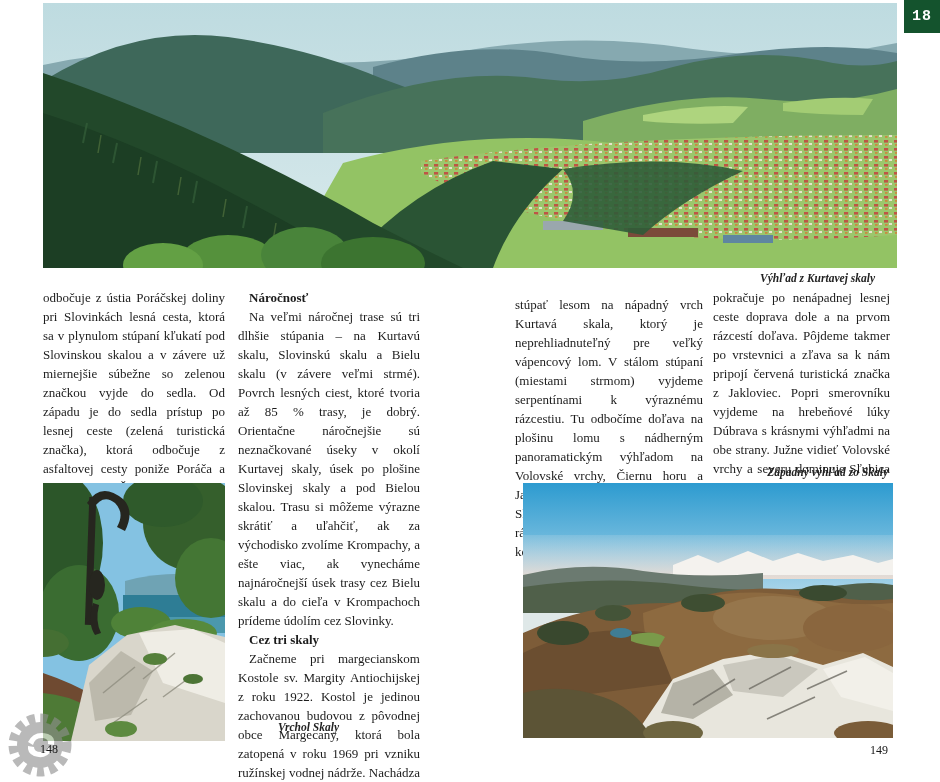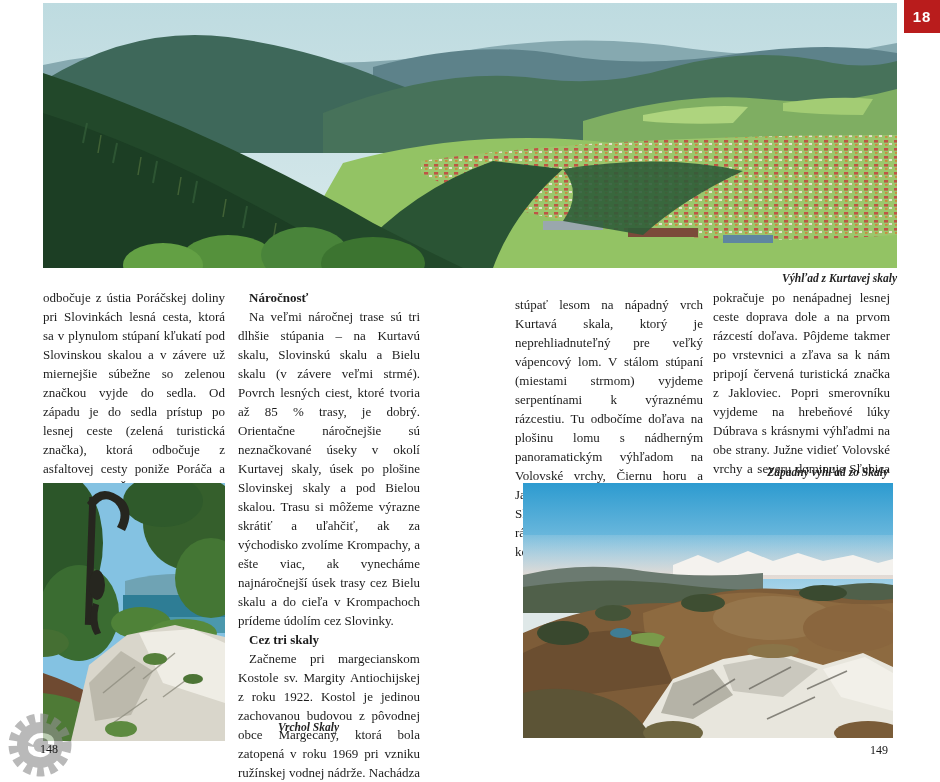--- a/index.html
+++ b/index.html
@@ -17,21 +17,21 @@
     position:absolute;right:0;top:0;width:36px;height:33px;
     display:flex;align-items:center;justify-content:center;
     font-family:"Liberation Sans",sans-serif;font-weight:bold;font-size:15px;
     letter-spacing:1px;z-index:4;
   }
 
   .caption{
     position:absolute;font-style:italic;font-weight:bold;font-size:11.5px;
     color:#222222;z-index:3;white-space:nowrap;
   }
-  #cap-panorama{left:524px;top:272px;width:373px;text-align:right;}
+  #cap-panorama{left:502px;top:272px;width:373px;text-align:right;}
   #cap-right{left:515px;top:466px;width:373px;text-align:right;font-style:italic;}
   #cap-left{left:237px;top:721px;margin-left:41px;}
 
   .col{
     position:absolute;text-align:justify;font-size:13px;line-height:19px;
   }
   #col1{left:43px;top:288px;width:182px;}
   #col2{left:238px;top:288px;width:182px;}
   #col3{left:515px;top:288px;width:188px;margin-top:7px;}
   #col4{left:713px;top:288px;width:177px;}
@@ -106,21 +106,21 @@
       <path d="M55,150 L58,132 M95,172 L98,154 M135,192 L138,174 M180,214 L183,196 M230,238 L233,220"></path>
     </g>
 
     <ellipse cx="185" cy="258" rx="48" ry="26" fill="#55913c"></ellipse>
     <ellipse cx="262" cy="252" rx="44" ry="28" fill="#49843a"></ellipse>
     <ellipse cx="330" cy="260" rx="52" ry="26" fill="#3c7430"></ellipse>
     <ellipse cx="120" cy="262" rx="40" ry="22" fill="#63a044"></ellipse>
   </svg>
 </div>
 
-<div id="tab-badge" style="background: #b91c1c; color: rgb(255, 255, 255);">18</div>
+<div id="tab-badge" style="background: #14532d; color: rgb(255, 255, 255); font-family: Liberation Mono, monospace;">18</div>
 
 <div class="caption" id="cap-panorama">Výhľad z Kurtavej skaly</div>
 <div class="caption" id="cap-right">Západný výhľad zo Skaly</div>
 <div class="caption" id="cap-left">Vrchol Skaly</div>
 
 <div class="col" id="col1">
   <p>odbočuje z ústia Poráčskej doliny pri Slovinkách lesná cesta, ktorá sa v plynulom stúpaní kľukatí pod Slovinskou skalou a v závere už miernejšie súbežne so zelenou značkou vyjde do sedla. Od západu je do sedla prístup po lesnej ceste (zelená turistická značka), ktorá odbočuje z asfaltovej cesty poniže Poráča a pokračuje cez Švedlárske lúky. Na obe prístupové cesty sa dá napojiť po lesných cestách, vedúcich z Lacemberskej doliny.</p>
 </div>
 
 <div class="col" id="col2">

